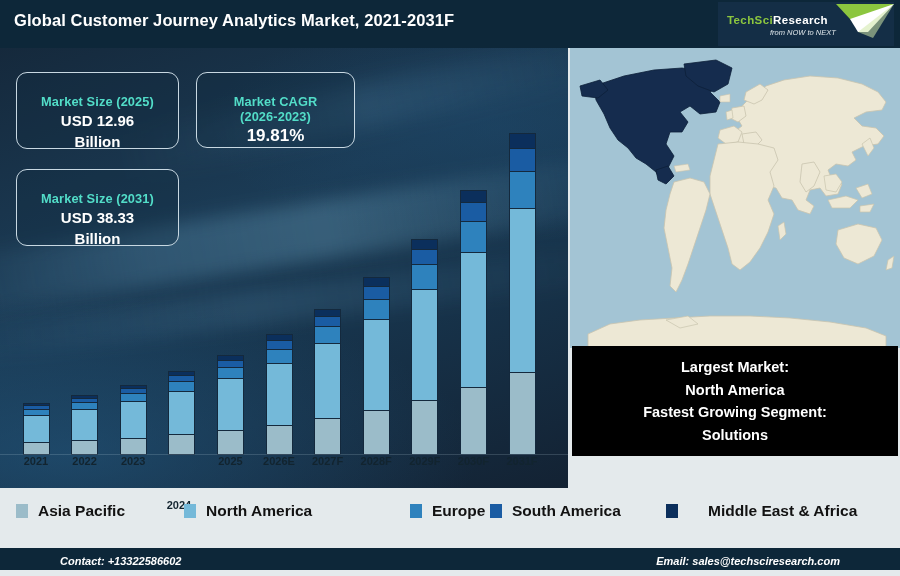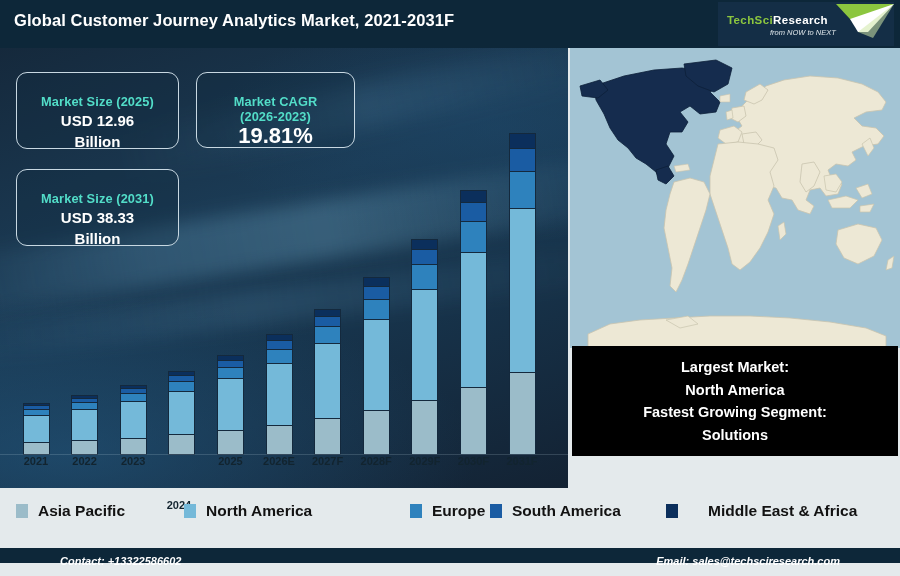--- a/index.html
+++ b/index.html
@@ -80,21 +80,21 @@
     line-height:16px; letter-spacing:.1px;
   }
   .stat-title2 {
     font-size:12.8px; font-weight:bold; color:#52ddc8;
     line-height:15px; letter-spacing:.1px;
   }
   .stat-value {
     font-size:15px; font-weight:bold; color:#ffffff; line-height:21px;
   }
   .stat-value-big {
-    font-size:22px; font-weight:bold; color:#ffffff; line-height:24px;
+    font-size:17px; font-weight:bold; color:#ffffff; line-height:24px;
   }
   #card-size-2025 { left:16px; top:24px;  width:163px; height:77px; }
   #card-cagr      { left:196px; top:24px; width:159px; height:76px; }
   #card-size-2031 { left:16px; top:121px; width:163px; height:77px; }
 
   
   .plot { position:absolute; left:0; top:0; width:568px; height:440px; }
   .bar {
     position:absolute; bottom:33px; width:27px;
     display:flex; flex-direction:column; justify-content:flex-end;
@@ -133,21 +133,21 @@
   .legend {
     position:absolute; left:0; top:488px; width:900px; height:46px;
     display:flex; align-items:center;
   }
   .legend-item { display:flex; align-items:center; white-space:nowrap; }
   .legend-swatch { width:12px; height:14px; margin-right:10px; display:inline-block; }
   .legend-label { font-size:15.5px; font-weight:bold; color:#121212; }
 
   
   .footer {
-    position:absolute; left:0; top:548px; width:900px; height:15px;
+    position:absolute; left:0; top:548px; width:900px; height:22px;
     background:#0d2739;
   }
   .footer-text {
     position:absolute; top:7px; font-size:11px; font-style:italic;
     font-weight:bold; color:#ffffff; white-space:nowrap;
   }
   #footer-contact { left:60px; }
   #footer-email { right:60px;margin-left:28px; }
 </style>
 </head>

